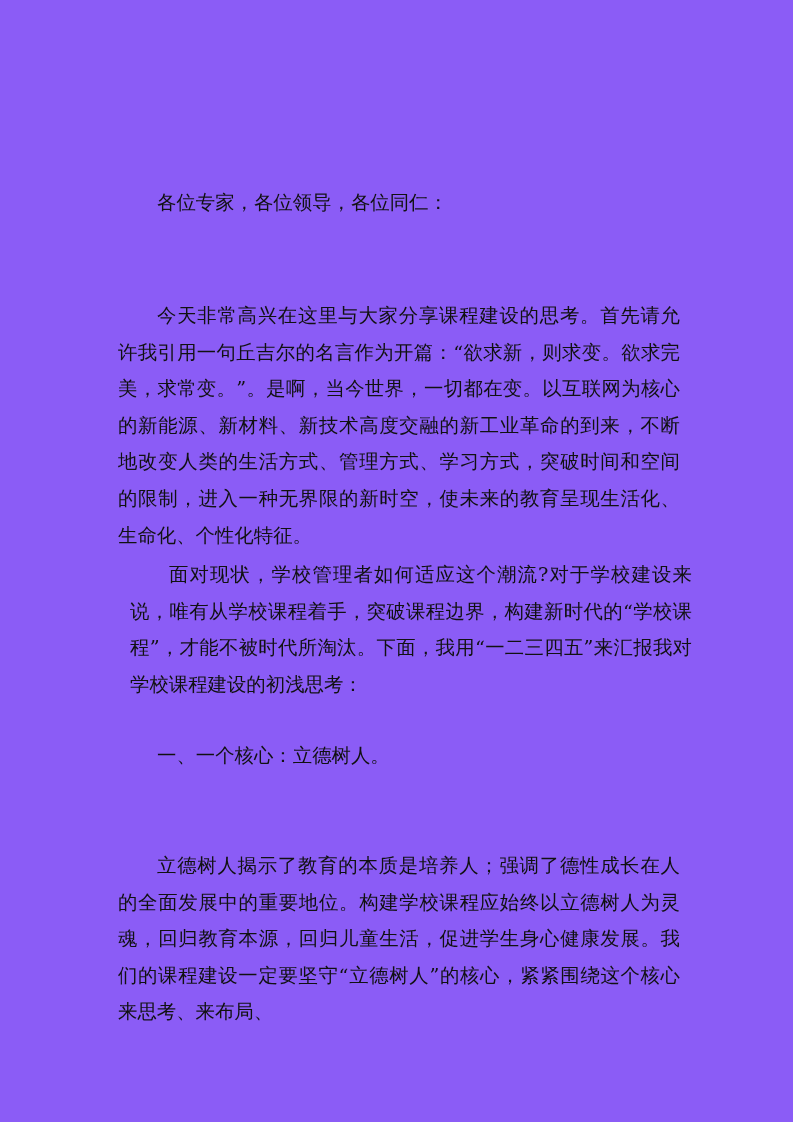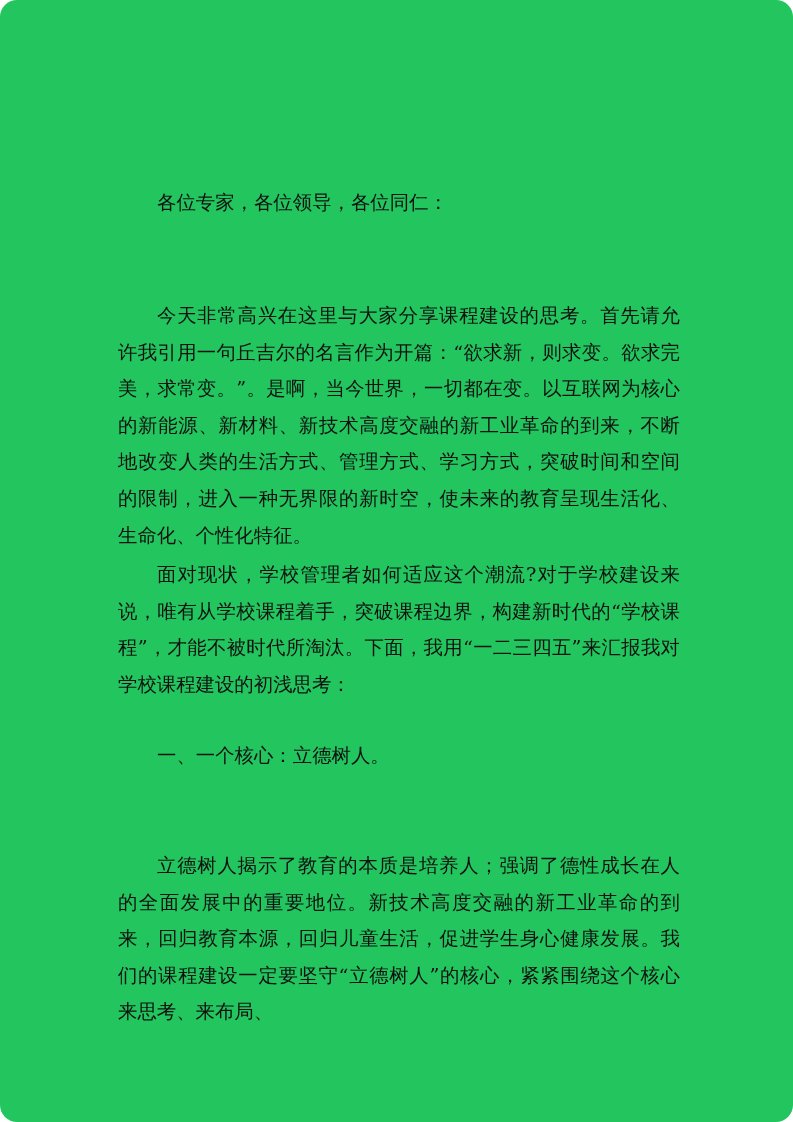--- a/index.html
+++ b/index.html
@@ -1,17 +1,17 @@
 <!DOCTYPE html>
 <html><head>
 <meta charset="utf-8">
 <style>
   html, body { margin: 0; padding: 0; background: #ffffff; }
   body { width: 793px; height: 1122px; position: relative; overflow: hidden; }
-  .page { position: absolute; left: 0; top: 0; width: 793px; height: 1122px; background: #22c55e; border-radius: 17px; }
+  .page { position: absolute; left: 0; top: 0; width: 793px; height: 1122px; background: #8b5cf6; }
   .para {
     position: absolute;
     left: 118px;
     width: 562px;
     font-family: "DejaVu Serif", "Liberation Serif", serif;
     font-size: 19.4px;
     line-height: 36.6px;
     color: #111111;
     text-align: justify;
     text-justify: inter-character;
@@ -19,16 +19,16 @@
     margin: 0;
   }
   .indent { text-indent: 39px; }
 </style>
 </head>
 <body>
 
 <div class="page">
   <p class="para indent" style="top:185px;">各位专家，各位领导，各位同仁：</p>
   <p class="para indent" style="top:265px;margin-top:33px;">今天非常高兴在这里与大家分享课程建设的思考。首先请允许我引用一句丘吉尔的名言作为开篇：“欲求新，则求变。欲求完美，求常变。”。是啊，当今世界，一切都在变。以互联网为核心的新能源、新材料、新技术高度交融的新工业革命的到来，不断地改变人类的生活方式、管理方式、学习方式，突破时间和空间的限制，进入一种无界限的新时空，使未来的教育呈现生活化、生命化、个性化特征。</p>
-  <p class="para indent" style="top:557px;">面对现状，学校管理者如何适应这个潮流?对于学校建设来说，唯有从学校课程着手，突破课程边界，构建新时代的“学校课程”，才能不被时代所淘汰。下面，我用“一二三四五”来汇报我对学校课程建设的初浅思考：</p>
+  <p class="para indent" style="top:557px;margin-left:12px;">面对现状，学校管理者如何适应这个潮流?对于学校建设来说，唯有从学校课程着手，突破课程边界，构建新时代的“学校课程”，才能不被时代所淘汰。下面，我用“一二三四五”来汇报我对学校课程建设的初浅思考：</p>
   <p class="para indent" style="top:739px;font-family:Liberation Mono, monospace;">一、一个核心：立德树人。</p>
-  <p class="para indent" style="top:848px;">立德树人揭示了教育的本质是培养人；强调了德性成长在人的全面发展中的重要地位。新技术高度交融的新工业革命的到来，回归教育本源，回归儿童生活，促进学生身心健康发展。我们的课程建设一定要坚守“立德树人”的核心，紧紧围绕这个核心来思考、来布局、</p>
+  <p class="para indent" style="top:848px;">立德树人揭示了教育的本质是培养人；强调了德性成长在人的全面发展中的重要地位。构建学校课程应始终以立德树人为灵魂，回归教育本源，回归儿童生活，促进学生身心健康发展。我们的课程建设一定要坚守“立德树人”的核心，紧紧围绕这个核心来思考、来布局、</p>
 </div>
 
 </body></html>

